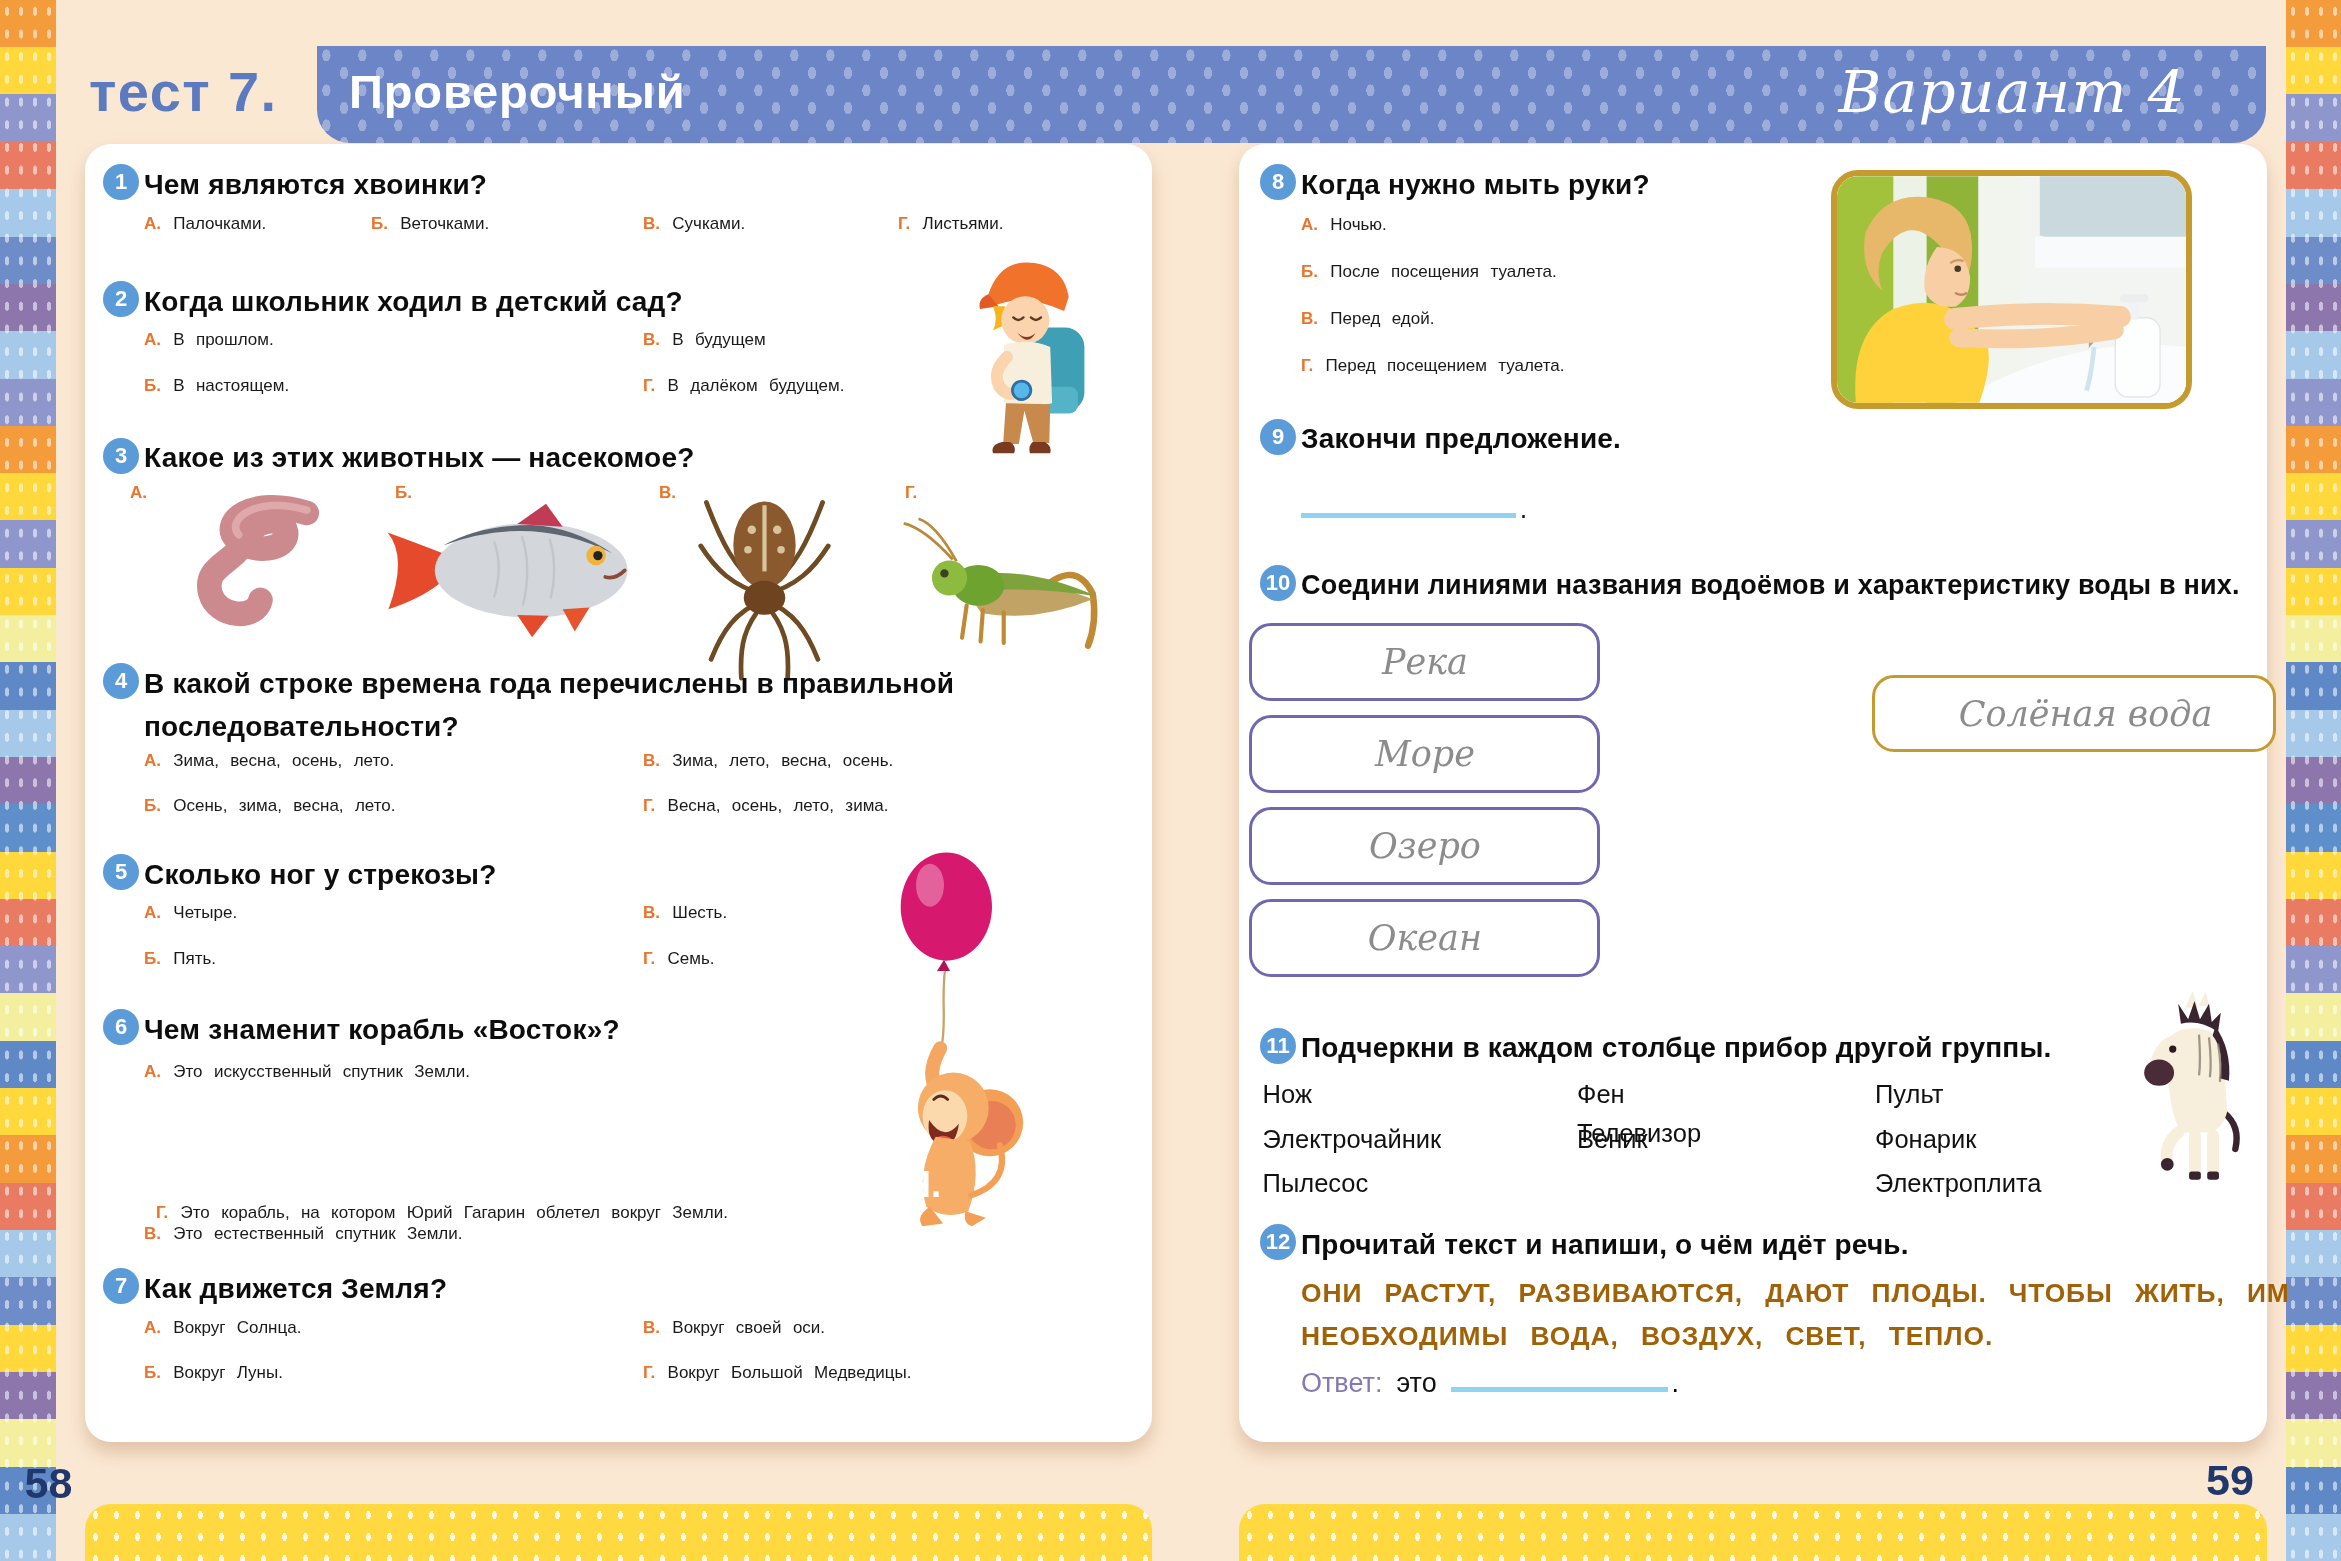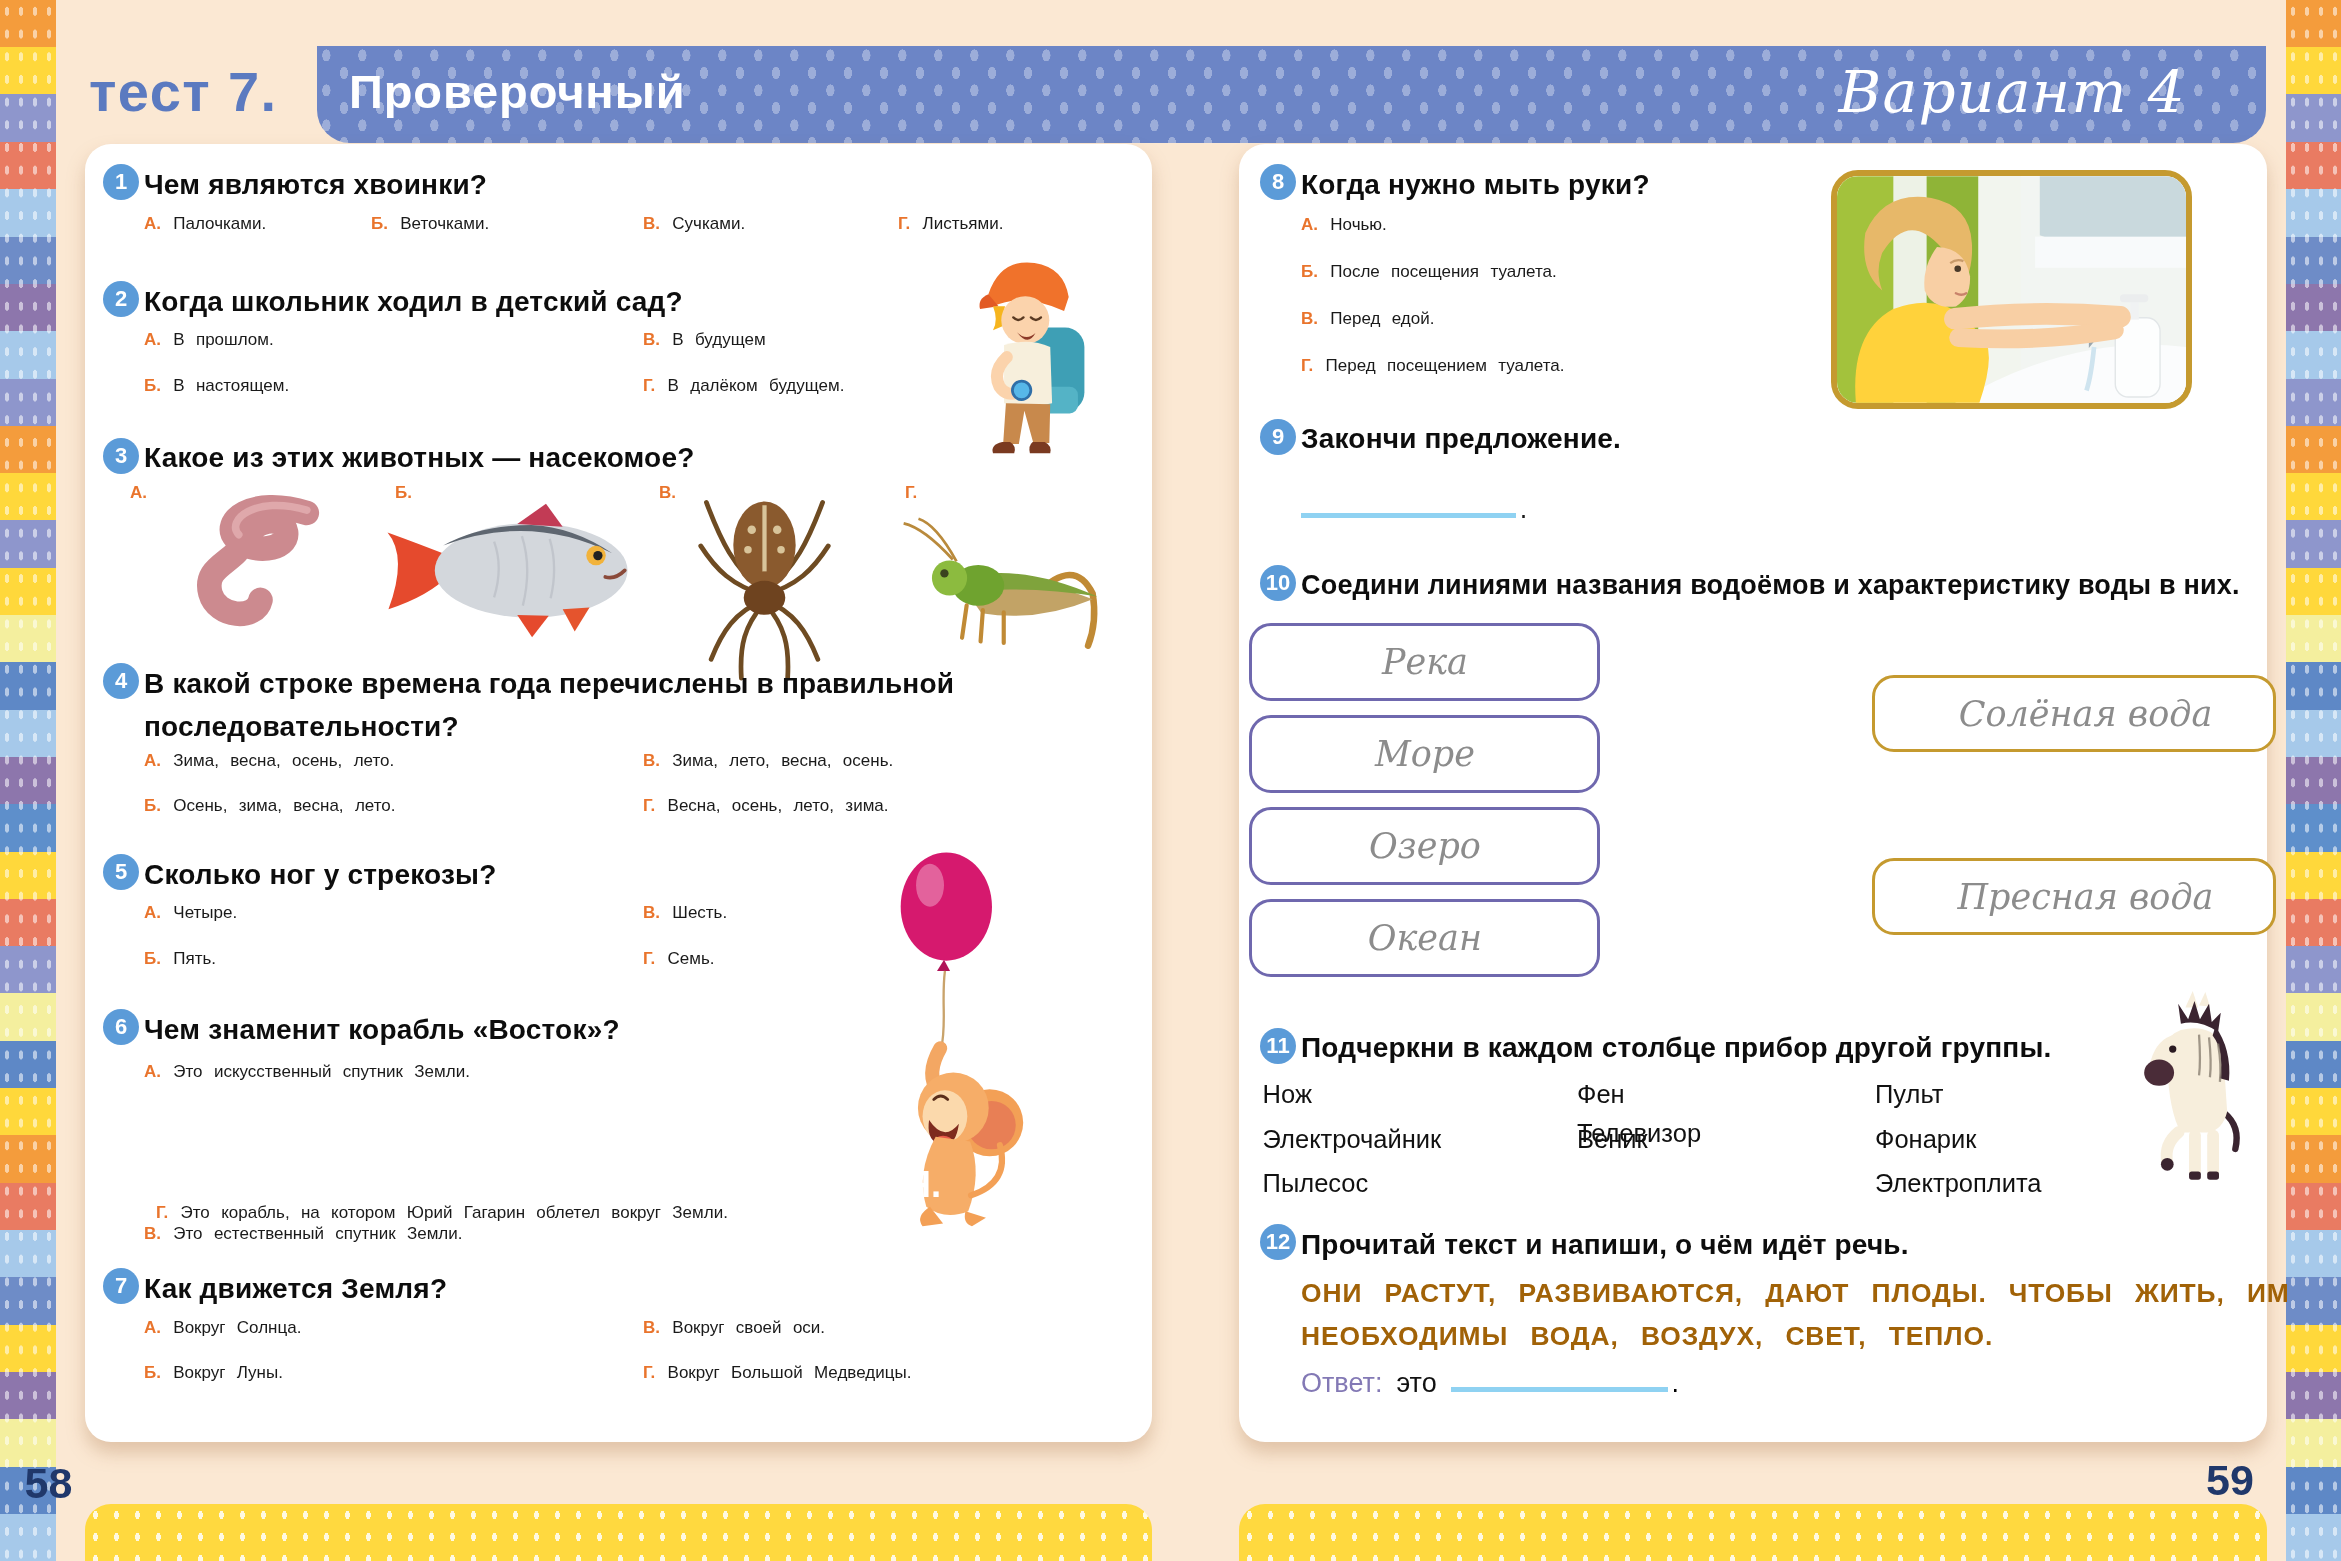--- a/index.html
+++ b/index.html
@@ -311,21 +311,20 @@
       <span class="blank" style="width:215px;"></span><span>.</span>
     </div>
 
     <div class="qn" style="left:21px;top:421px;">10</div>
     <div class="qt" style="left:62px;top:426px;font-size:27px;">Соедини линиями названия водоёмов и характеристику воды в них.</div>
     <div class="wbox purple" style="left:10.4px;top:479px;width:345px;height:72px;">Река</div>
     <div class="wbox purple" style="left:10.4px;top:571px;width:345px;height:72px;">Море</div>
     <div class="wbox purple" style="left:10.4px;top:663px;width:345px;height:72px;">Озеро</div>
     <div class="wbox purple" style="left:10.4px;top:755px;width:345px;height:72px;">Океан</div>
     <div class="wbox gold" style="left:633px;top:531px;width:375px;height:71px;">Солёная  вода</div>
-    <div class="wbox gold" style="left:633px;top:714px;width:375px;height:71px;">Пресная  вода</div>
 
     <div class="qn" style="left:21px;top:884px;">11</div>
     <div class="qt" style="left:62px;top:888px;">Подчеркни в каждом столбце прибор другой группы.</div>
     <div class="cell" style="left:23.6px;top:936px;">Нож</div>
     <div class="cell" style="left:23.6px;top:981px;">Электрочайник</div>
     <div class="cell" style="left:23.6px;top:1025px;">Пылесос</div>
     <div class="cell" style="left:338px;top:936px;">Фен</div>
     <div class="cell" style="left:338px;top:981px;">Веник</div>
     <div class="cell" style="left:338px;top:975px;">Телевизор</div>
     <div class="cell" style="left:636px;top:936px;">Пульт</div>

